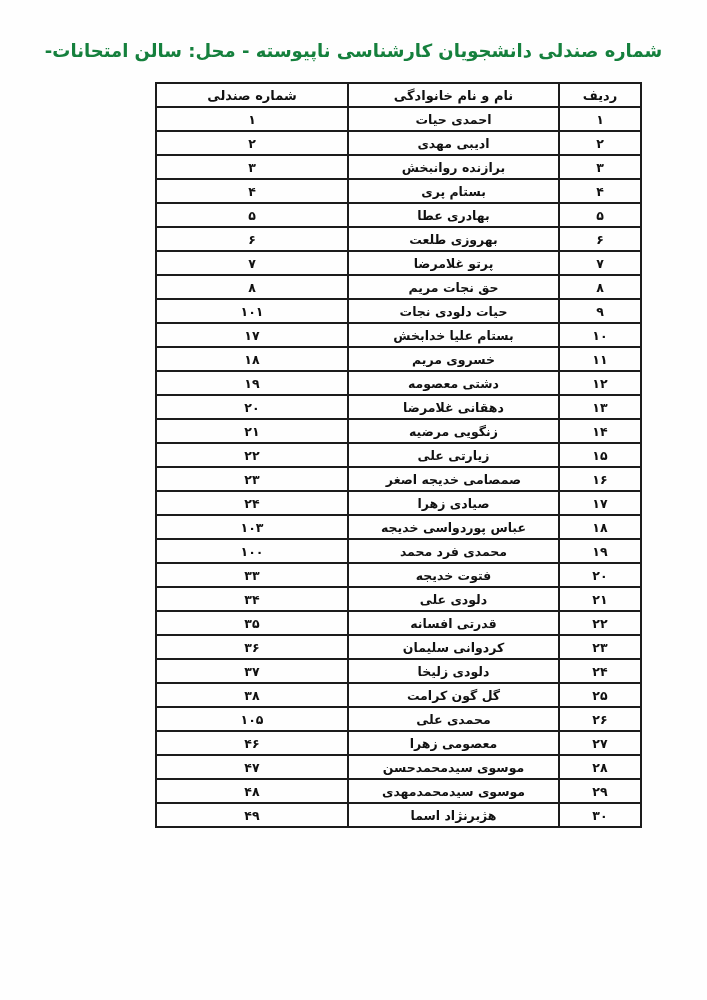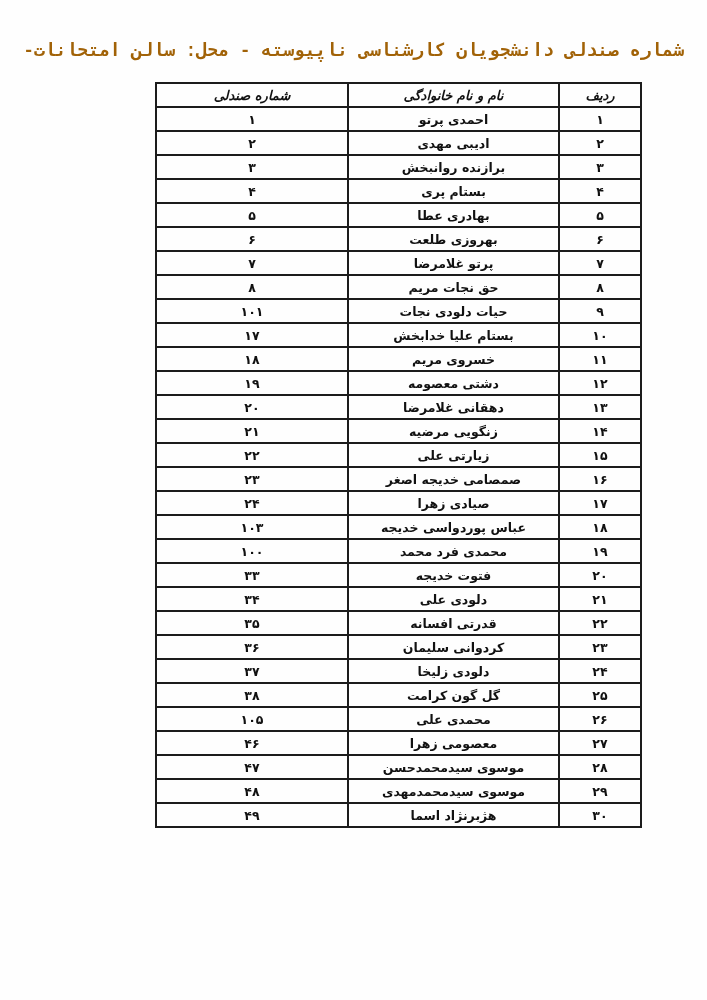--- a/index.html
+++ b/index.html
@@ -19,43 +19,42 @@
       direction: rtl;
       text-align: center;
       padding-top: 30px;
       color: #0d0d0d;
     }
     .title-line {
       font-size: 18px;
       font-weight: bold;
       line-height: 42px;
       letter-spacing: 0.5px;
-      color: #a16207;
-      font-family: Liberation Mono, monospace;
+      color: #15803d;
     }
     .seat-table {
       direction: rtl;
       border-collapse: collapse;
       margin-left: 155px;
       margin-top: 10px;
       width: 485px;
       table-layout: fixed;
     }
     .seat-table th, .seat-table td {
       border: 2px solid #1c1c1c;
       height: 24px;
       text-align: center;
       vertical-align: middle;
       font-weight: bold;
       color: #111111;
       padding: 0 4px;
       overflow: hidden;
       white-space: nowrap;
     }
-    .seat-table th { font-size: 13px; font-style: italic; }
+    .seat-table th { font-size: 13px; }
     .seat-table td { font-size: 12.5px; }
     col.col-radif { width: 82px; }
     col.col-name  { width: 211px; }
     col.col-seat  { width: 192px; }
   </style>
 </head>
 <body>
 
 <div class="page">
 
@@ -72,21 +71,21 @@
     <thead>
       <tr>
         <th>ردیف</th>
         <th>نام و نام خانوادگی</th>
         <th>شماره صندلی</th>
       </tr>
     </thead>
     <tbody>
         <tr>
           <td>۱</td>
-          <td>احمدی پرتو</td>
+          <td>احمدی حیات</td>
           <td>۱</td>
         </tr>
         <tr>
           <td>۲</td>
           <td>ادیبی مهدی</td>
           <td>۲</td>
         </tr>
         <tr>
           <td>۳</td>
           <td>برازنده روانبخش</td>

